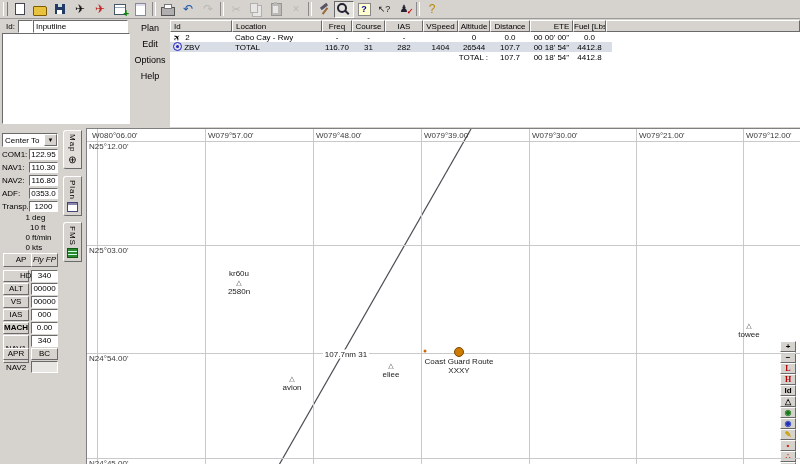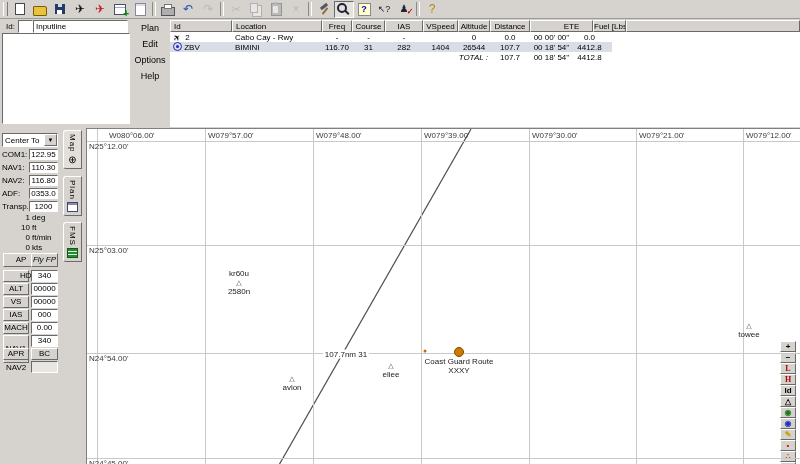--- a/index.html
+++ b/index.html
@@ -186,56 +186,56 @@
 <div id="ftable" class="abs">
     <div class="t-head">
       <div class="t-hcell l" style="width: 62px;">Id</div>
       <div class="t-hcell l" style="width: 90px;">Location</div>
       <div class="t-hcell" style="width: 30px;">Freq</div>
       <div class="t-hcell" style="width: 33px;">Course</div>
       <div class="t-hcell" style="width: 38px;">IAS</div>
       <div class="t-hcell" style="width: 35px;">VSpeed</div>
       <div class="t-hcell" style="width: 32px;">Altitude</div>
       <div class="t-hcell" style="width: 40px;">Distance</div>
-      <div class="t-hcell" style="width: 63px; padding-left: 20px;">ETE</div>
+      <div class="t-hcell" style="width: 43px; padding-left: 20px;">ETE</div>
       <div class="t-hcell" style="width: 33px;">Fuel [Lbs]</div>
       <div class="t-hcell" style="flex: 1 1 0%;"></div>
     </div>
     <div class="t-row">
       <div class="t-cell l" style="width: 62px;"><span class="row-icon ri-plane">✈</span> 2</div>
       <div class="t-cell l" style="width: 90px;">Cabo Cay - Rwy</div>
       <div class="t-cell" style="width: 30px;">-</div>
       <div class="t-cell" style="width: 33px;">-</div>
       <div class="t-cell" style="width: 38px;">-</div>
       <div class="t-cell" style="width: 35px;"></div>
       <div class="t-cell" style="width: 32px;">0</div>
       <div class="t-cell" style="width: 40px;">0.0</div>
       <div class="t-cell" style="width: 43px;">00 00' 00''</div>
       <div class="t-cell" style="width: 33px;">0.0</div>
     </div>
     <div class="t-row sel" style="width: 442px;">
       <div class="t-cell l" style="width: 62px;"><span class="row-icon ri-vor"></span> ZBV</div>
-      <div class="t-cell l" style="width: 90px;">BIMINI</div>
+      <div class="t-cell l" style="width: 90px;">TOTAL</div>
       <div class="t-cell" style="width: 30px;">116.70</div>
       <div class="t-cell" style="width: 33px;">31</div>
       <div class="t-cell" style="width: 38px;">282</div>
       <div class="t-cell" style="width: 35px;">1404</div>
       <div class="t-cell" style="width: 32px;">26544</div>
       <div class="t-cell" style="width: 40px;">107.7</div>
       <div class="t-cell" style="width: 43px;">00 18' 54''</div>
       <div class="t-cell" style="width: 33px;">4412.8</div>
     </div>
     <div class="t-row">
       <div class="t-cell" style="width: 62px;"></div>
       <div class="t-cell" style="width: 90px;"></div>
       <div class="t-cell" style="width: 30px;"></div>
       <div class="t-cell" style="width: 33px;"></div>
       <div class="t-cell" style="width: 38px;"></div>
       <div class="t-cell" style="width: 35px;"></div>
-      <div class="t-cell r" style="width: 32px; font-style: italic;">TOTAL :</div>
+      <div class="t-cell r" style="width: 32px;">TOTAL :</div>
       <div class="t-cell" style="width: 40px;">107.7</div>
       <div class="t-cell" style="width: 43px;">00 18' 54''</div>
       <div class="t-cell" style="width: 33px;">4412.8</div>
     </div>
   </div>
 
 <div id="sidebar" class="abs groove-r">
   <div class="combo sunken">
     <span>Center To</span>
     <span class="arrow raised">▼</span>
@@ -257,21 +257,21 @@
       <span class="val sunken">0353.0</span>
     </div>
     <div class="fld-row" style="top: 72px;">
       <span class="lbl">Transp.:</span>
       <span class="val sunken">1200</span>
     </div>
     <div class="inc-row" style="top: 85px;">
       <span class="n">1</span>
       <span class="u">deg</span>
     </div>
-    <div class="inc-row" style="top: 95px;">
+    <div class="inc-row" style="top: 95px; padding-left: 9px;">
       <span class="n">10</span>
       <span class="u">ft</span>
     </div>
     <div class="inc-row" style="top: 105px;">
       <span class="n">0</span>
       <span class="u">ft/min</span>
     </div>
     <div class="inc-row" style="top: 115px;">
       <span class="n">0</span>
       <span class="u">kts</span>
@@ -279,21 +279,21 @@
     <button class="ap-btn raised" style="left: 3px; top: 125px; width: 36px;">AP</button>
     <button class="ap-btn raised" style="left: 31px; top: 125px; width: 27px; font-style: italic;">Fly FP</button>
     <button class="ap-btn raised" style="left: 3px; top: 142px; width: 26px; height: 12px; line-height: 10px; padding-left: 16px;">HDG</button>
     <span class="disp" style="left: 31px; top: 142px; width: 27px;">340</span>
     <button class="ap-btn raised" style="left: 3px; top: 155px; width: 26px; height: 12px; line-height: 10px;">ALT</button>
     <span class="disp" style="left: 31px; top: 155px; width: 27px;">00000</span>
     <button class="ap-btn raised" style="left: 3px; top: 168px; width: 26px; height: 12px; line-height: 10px;">VS</button>
     <span class="disp" style="left: 31px; top: 168px; width: 27px;">00000</span>
     <button class="ap-btn raised" style="left: 3px; top: 181px; width: 26px; height: 12px; line-height: 10px;">IAS</button>
     <span class="disp" style="left: 31px; top: 181px; width: 27px;">000</span>
-    <button class="ap-btn raised" style="left: 3px; top: 194px; width: 26px; height: 12px; line-height: 10px;">MACH</button>
+    <button class="ap-btn raised" style="left: 3px; top: 194px; width: 26px; height: 12px; line-height: 10px; font-weight: bold;">MACH</button>
     <span class="disp" style="left: 31px; top: 194px; width: 27px;">0.00</span>
     <button class="ap-btn raised" style="left: 3px; top: 207px; width: 26px; height: 28px; line-height: 10px;">NAV1</button>
     <span class="disp" style="left: 31px; top: 207px; width: 27px;">340</span>
     <button class="ap-btn raised" style="left: 3px; top: 220px; width: 26px; height: 12px; line-height: 10px;">APR</button>
     <button class="ap-btn raised" style="left: 31px; top: 220px; width: 27px; height: 12px; line-height: 10px;">BC</button>
     <span class="flat-lbl" style="left: 6px; top: 235px;">NAV2</span>
     <span class="disp" style="left: 31px; top: 233px; width: 27px; background: rgb(232, 230, 226);"></span>
   </div>
 
 <div id="tabstrip" class="abs">
@@ -323,21 +323,21 @@
       <button class="mini-btn">Id</button>
       <button class="mini-btn">△</button>
       <button class="mini-btn" style="color: rgb(26, 122, 26);">◉</button>
       <button class="mini-btn" style="color: rgb(34, 51, 187);">◉</button>
       <button class="mini-btn" style="color: rgb(200, 160, 0);">✎</button>
       <button class="mini-btn" style="color: rgb(204, 34, 0);">•</button>
       <button class="mini-btn" style="color: rgb(204, 68, 34);">∴</button>
       <button class="mini-btn serif">N</button>
     </div>
 <div class="gv" style="left: 10px;"></div>
-    <div class="maplbl" style="left: 22px; top: 2px; text-align: right;">W080°06.00'</div>
+    <div class="maplbl" style="left: 5px; top: 2px; text-align: right;">W080°06.00'</div>
     <div class="gv" style="left: 118px;"></div>
     <div class="maplbl" style="left: 121px; top: 2px;">W079°57.00'</div>
     <div class="gv" style="left: 226px;"></div>
     <div class="maplbl" style="left: 229px; top: 2px;">W079°48.00'</div>
     <div class="gv" style="left: 334px;"></div>
     <div class="maplbl" style="left: 337px; top: 2px;">W079°39.00'</div>
     <div class="gv" style="left: 442px;"></div>
     <div class="maplbl" style="left: 445px; top: 2px;">W079°30.00'</div>
     <div class="gv" style="left: 549px;"></div>
     <div class="maplbl" style="left: 552px; top: 2px;">W079°21.00'</div>

